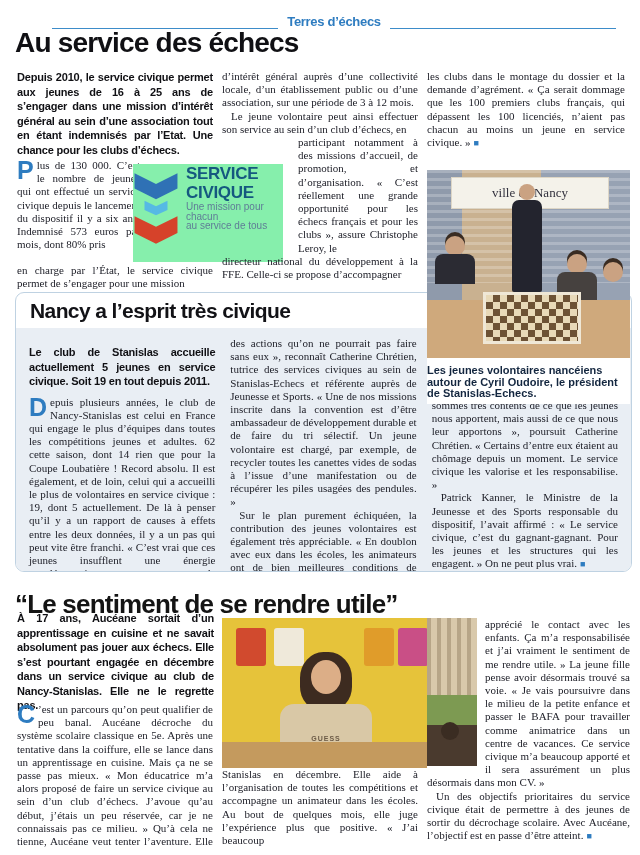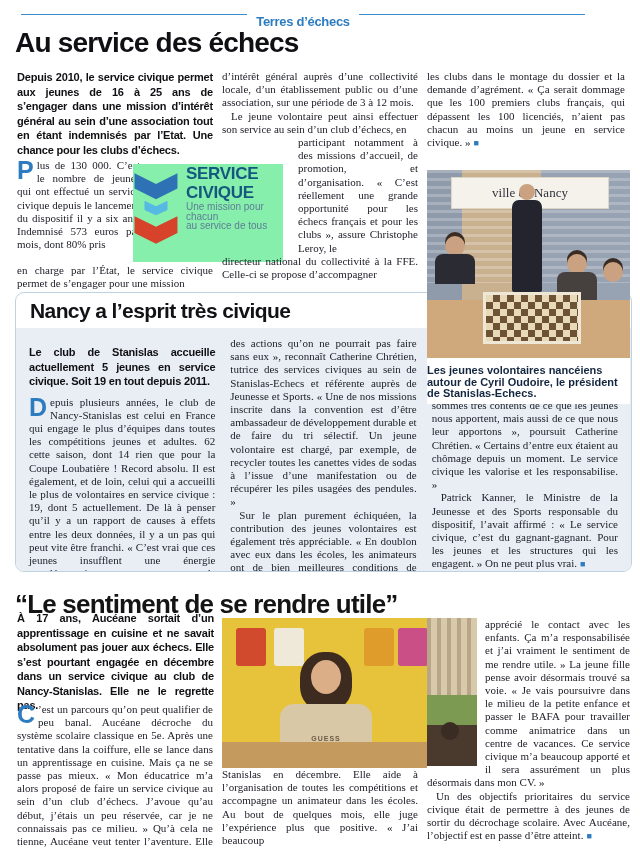--- a/index.html
+++ b/index.html
@@ -1,21 +1,21 @@
 <!DOCTYPE html>
 <html lang="fr"><head>
 <meta charset="utf-8">
 <style>
   html,body{margin:0;padding:0;background:#ffffff;}
   #page{position:relative;width:640px;height:855px;background:#ffffff;overflow:hidden;
         font-family:"Liberation Serif",serif;color:#21222b;}
   .abs{position:absolute;}
 
   
-  .toprule{top:14px;left:21px;width:564px;display:flex;align-items:flex-start;gap:9px;}
+  .toprule{top:14px;left:52px;width:564px;display:flex;align-items:flex-end;gap:9px;}
   .rule{flex:1;border-top:1.6px solid #3d8cc9;height:0;}
   .seclabel{font-family:"Liberation Sans",sans-serif;font-weight:bold;font-size:13px;
             color:#2e7cc0;letter-spacing:-0.3px;white-space:nowrap;}
   h1.main{left:15px;top:27px;margin:0;font-family:"Liberation Sans",sans-serif;
           font-size:28px;font-weight:bold;letter-spacing:-0.8px;color:#101014;}
   h2.sub{left:15px;top:589px;margin:0;font-family:"Liberation Sans",sans-serif;
          font-size:26px;font-weight:bold;letter-spacing:-0.8px;color:#141414;}
 
   
   .lead{font-family:"Liberation Sans",sans-serif;font-weight:bold;font-size:11px;
@@ -113,21 +113,21 @@
       <div class="l">CIVIQUE</div>
       <div class="t">Une mission pour chacun</div>
       <div class="t">au service de tous</div>
     </div>
   </div>
 
   <div class="abs body" style="left:222px;top:70px;width:196px;">
     <p>d’intérêt général auprès d’une collectivité locale, d’un établissement public ou d’une association, sur une période de 3 à 12 mois.</p>
     <p class="ind">Le jeune volontaire peut ainsi effectuer son service au sein d’un club d’échecs, en</p>
     <p style="padding-left:76px;">participant notamment à des missions d’accueil, de promotion, et d’organisation. « C’est réellement une grande opportunité pour les échecs français et pour les clubs », assure Christophe Leroy, le</p>
-    <p>directeur national du collectivité à la FFE. Celle-ci se propose d’accompagner</p>
+    <p>directeur national du développement à la FFE. Celle-ci se propose d’accompagner</p>
   </div>
 
   <div class="abs body" style="left:427px;top:70px;width:198px;">
     <p><span>les clubs dans le montage du dossier et la demande d’agrément. « Ça serait dommage que les 100 premiers clubs français, qui dépassent les 100 licenciés, n’aient pas chacun au moins un jeune en service civique. »</span><span class="endmark">■</span></p>
   </div>
 
   <div class="abs photoblock">
     <div class="photo1">
       <div class="slats"></div>
       <div class="banner">ville de Nancy</div>

